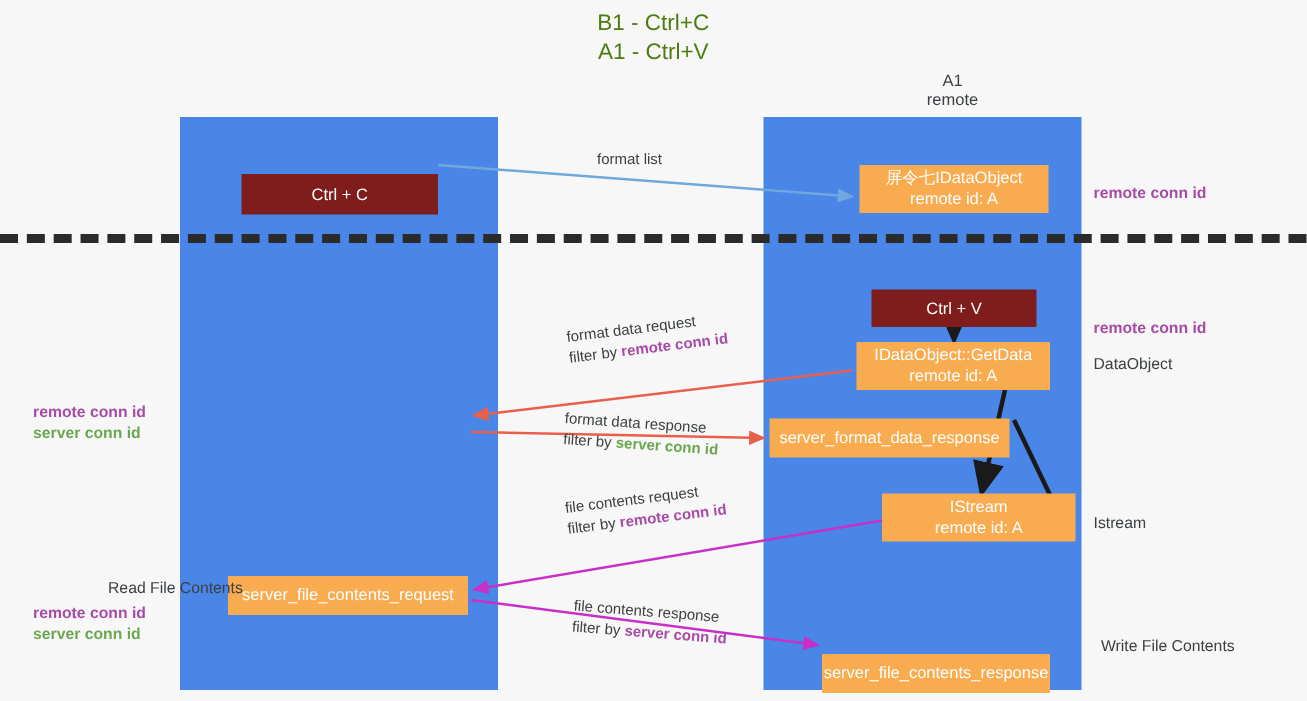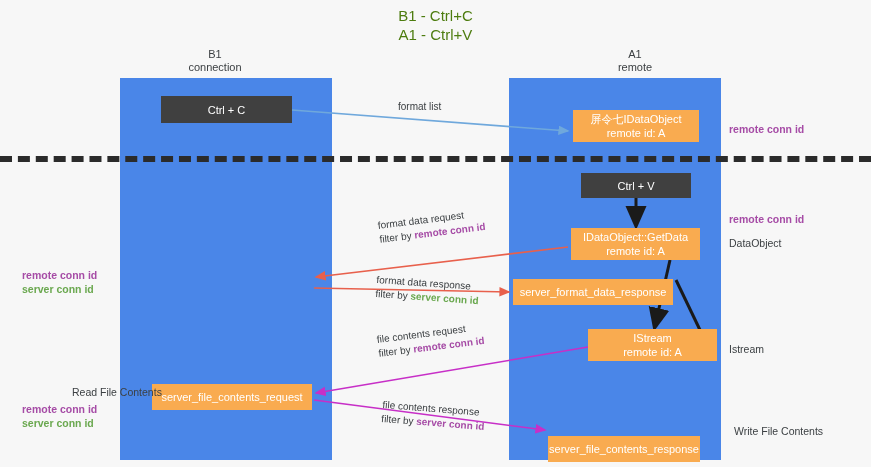--- a/index.html
+++ b/index.html
@@ -46,21 +46,21 @@
   
   .node{
     box-sizing:border-box;
     display:flex;flex-direction:column;
     align-items:center;justify-content:center;
     text-align:center;
     color:#ffffff;
     font-size:11px;line-height:14px;
     padding:3px 6px;
   }
-  .green{background:#404040;}
+  .green{background:#7f1d1d;margin-top:20px;}
   .orange{background:#f9ab50;}
 
   #n-ctrlc{left:161px;top:96px;width:131px;height:27px;}
   #n-idataobject{left:573px;top:110px;width:126px;height:32px;}
   #n-ctrlv{left:581px;top:173px;width:110px;height:25px;}
   #n-getdata{left:571px;top:228px;width:129px;height:32px;}
   #n-sfdreq{left:152px;top:267px;width:160px;height:26px;}
   #n-sfdresp{left:513px;top:279px;width:160px;height:26px;}
   #n-istream{left:588px;top:329px;width:129px;height:32px;}
   #n-sfcreq{left:152px;top:384px;width:160px;height:26px;}
@@ -102,22 +102,20 @@
   svg#wires{position:absolute;left:0;top:0;width:871px;height:467px;pointer-events:none;}
 </style>
 </head>
 <body>
 
 <div id="canvas">
 
   <div class="abs" id="title">B1 - Ctrl+C
 A1 - Ctrl+V</div>
 
-  <div class="abs col-head" id="head-b1">B1
-connection</div>
   <div class="abs col-head" id="head-a1">A1
 remote</div>
 
   <div class="abs lane" id="lane-b1"></div>
   <div class="abs lane" id="lane-a1"></div>
 
   <svg id="wires" viewBox="0 0 871 467">
     <defs>
       <marker id="ah-blue" markerWidth="7" markerHeight="7" refX="6" refY="3" orient="auto">
         <path d="M0,0 L7,3 L0,6 z" fill="#6fa8dc"></path>

